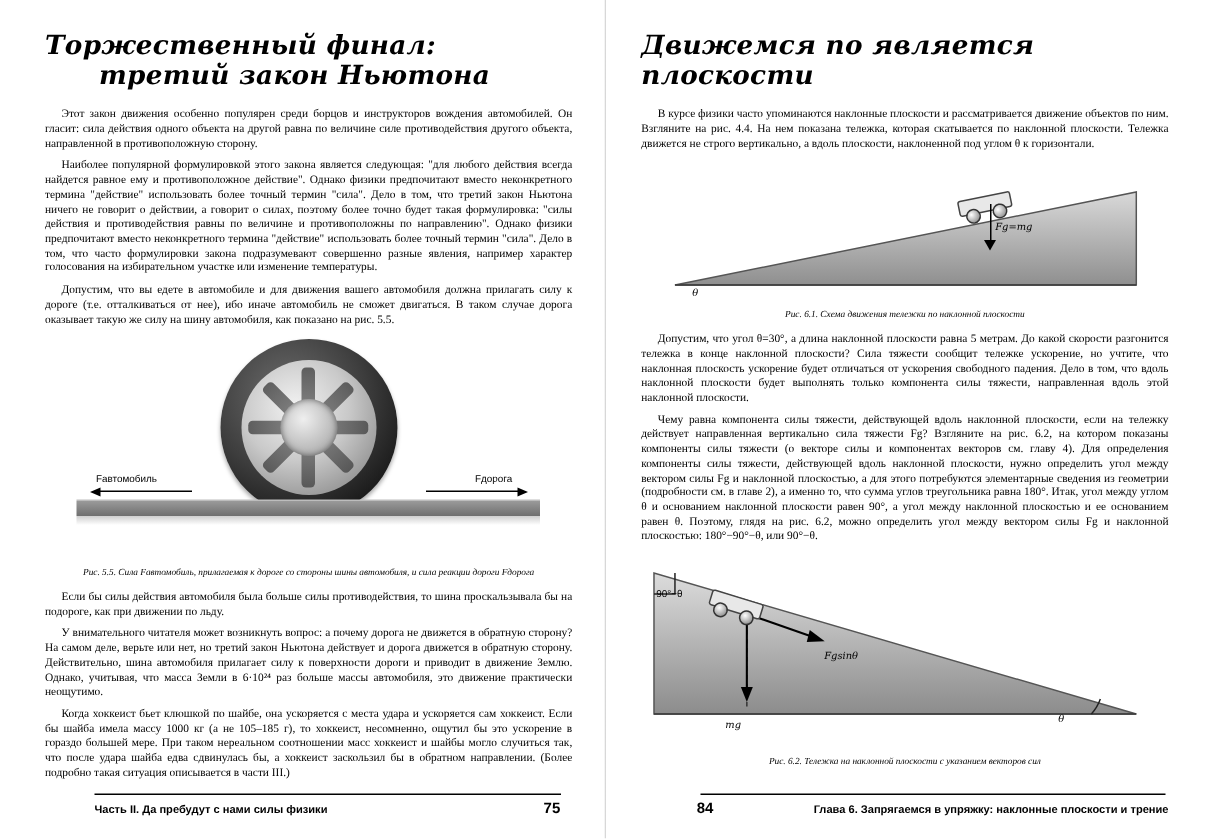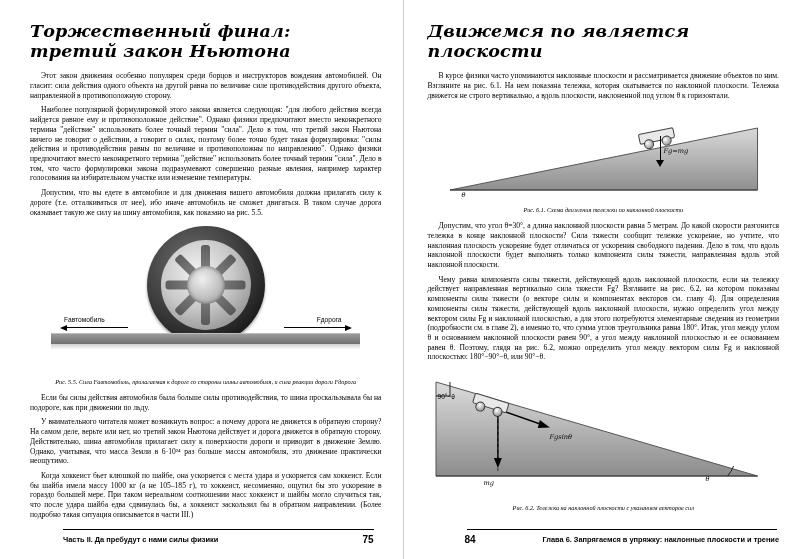--- a/index.html
+++ b/index.html
@@ -28,21 +28,21 @@
   }
   h1.chapter-title{
     font-family:"DejaVu Serif", serif;
     font-style:italic;
     font-weight:bold;
     font-size:17.5px;
     line-height:1.12;
     margin:0 0 10px 0;
     letter-spacing:0.2px;
   }
-  h1.chapter-title .l2{display:block;}
+  h1.chapter-title .l2{display:block;margin-left:36px;}
   p{
     margin:0 0 5px 0;
     font-size:7.6px;
     line-height:1.28;
     text-align:justify;
     text-indent:11px;
   }
   h2.sub{
     font-family:"Liberation Sans", sans-serif;
     font-weight:bold;
@@ -184,21 +184,21 @@
       <span class="pagenum">75</span>
     </div>
   </div>
 
   <div class="gutter"></div>
 
   <div class="page right">
 
     <h1 class="chapter-title">Движемся по является плоскости</h1>
 
-    <p>В курсе физики часто упоминаются наклонные плоскости и рассматривается движение объектов по ним. Взгляните на рис. 6.1. На нем показана тележка, которая скатывается по наклонной плоскости. Тележка движется не строго вертикально, а вдоль плоскости, наклоненной под углом θ к горизонтали.</p>
+    <p>В курсе физики часто упоминаются наклонные плоскости и рассматривается движение объектов по ним. Взгляните на рис. 4.4. На нем показана тележка, которая скатывается по наклонной плоскости. Тележка движется не строго вертикально, а вдоль плоскости, наклоненной под углом θ к горизонтали.</p>
 
     <div class="fig61">
       
       <svg width="100%" height="96" viewBox="0 0 352 96" preserveAspectRatio="none">
         <defs>
           <linearGradient id="g61" x1="0" y1="0" x2="0" y2="1">
             <stop offset="0%" stop-color="#d9d9d9"></stop>
             <stop offset="100%" stop-color="#8f8f8f"></stop>
           </linearGradient>
         </defs>

